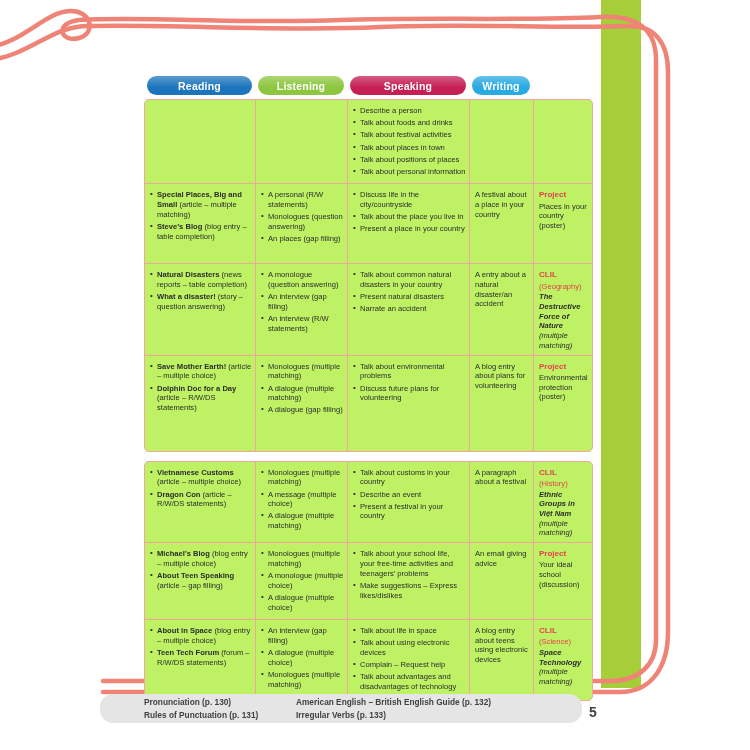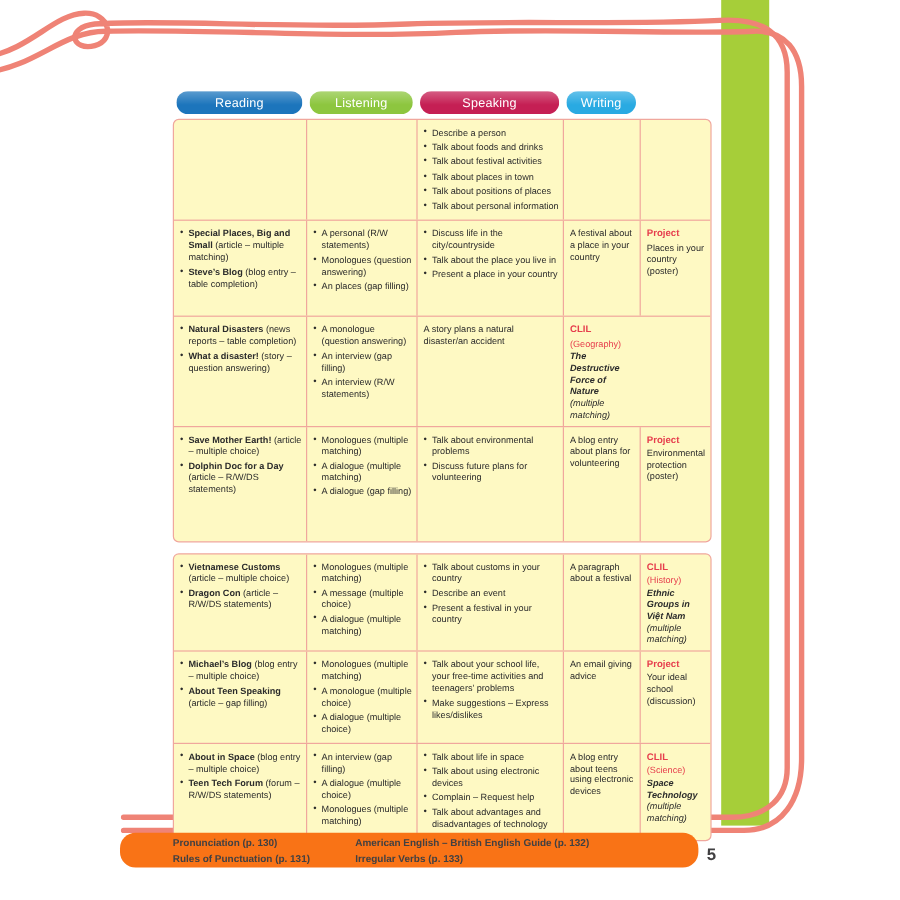--- a/index.html
+++ b/index.html
@@ -3,34 +3,34 @@
 <meta charset="utf-8">
 <style>
 *{margin:0;padding:0;box-sizing:border-box}
 html,body{width:750px;height:750px}
 body{font-family:"Liberation Sans",sans-serif;background:#fff}
 .page{position:relative;width:750px;height:750px;overflow:hidden;background:#fff}
 .deco{position:absolute;left:0;top:0;z-index:0}
 .content{position:absolute;left:144px;top:76px;width:449px;z-index:2}
 .col-headers{display:grid;grid-template-columns:111px 92px 122px 64px 58px;margin-bottom:4px}
 .hcell{padding:0 3px;display:flex}
-.pill{flex:1;height:19px;border-radius:9.5px;color:#fff;font-weight:normal;font-size:10.5px;display:flex;align-items:center;justify-content:center;letter-spacing:.2px;background-image:linear-gradient(rgba(255,255,255,.28),rgba(255,255,255,0) 60%)}
-.ttable{border:1px solid #f0a79d;border-radius:5px;overflow:hidden;background:#fef9c3;margin-bottom:9px}
+.pill{flex:1;height:19px;border-radius:9.5px;color:#fff;font-weight:bold;font-size:10.5px;display:flex;align-items:center;justify-content:center;letter-spacing:.2px;background-image:linear-gradient(rgba(255,255,255,.28),rgba(255,255,255,0) 60%)}
+.ttable{border:1px solid #f0a79d;border-radius:5px;overflow:hidden;background:#bef264;margin-bottom:9px}
 .trow{display:grid;grid-template-columns:111px 92px 122px 64px 58px;border-bottom:1px solid #f0a79d}
 .ttable .trow:last-child{border-bottom:none}
 .cell{border-right:1px solid #f0a79d;padding:6px 3px 4px 5px;font-size:7.6px;line-height:1.28;color:#2b2b2b;overflow-wrap:break-word}
 .trow .cell:last-child{border-right:none}
 .li{position:relative;padding-left:7px;margin-bottom:2.5px}
 .li::before{content:"\2022";position:absolute;left:0;top:-1px;font-size:8px;color:#2b2b2b}
 .rt{font-weight:bold}
 .extra-label{color:#e63e4d;font-weight:bold;font-size:8px;margin-bottom:1px}
 .extra-subject{color:#e63e4d;margin-bottom:1px}
 .extra-title{font-style:italic;font-weight:bold}
 .extra-note{font-style:italic}
-.footer-band{position:absolute;left:100px;top:694px;width:482px;height:29px;background:#f97316;border-radius:13px;z-index:2;display:flex;align-items:center}
+.footer-band{position:absolute;left:100px;top:694px;width:482px;height:29px;background:#e5e5e5;border-radius:13px;z-index:2;display:flex;align-items:center}
 .fcol{display:flex;flex-direction:column;justify-content:center;font-size:8.3px;font-weight:bold;color:#414042;line-height:1.5}
 .fcol.left{margin-left:44px;width:152px}
 .page-number{position:absolute;left:589px;top:704px;font-size:14px;font-weight:bold;color:#414042;z-index:2}
 .ttable.s1 .trow:nth-child(1){min-height:78px}
 .ttable.s1 .trow:nth-child(2){min-height:80px}
 .ttable.s1 .trow:nth-child(3){min-height:75px}
 .ttable.s1 .trow:nth-child(4){min-height:95px}
 .ttable.s2 .trow:nth-child(1){min-height:75px}
 .ttable.s2 .trow:nth-child(2){min-height:76px}
 .ttable.s2 .trow:nth-child(3){min-height:80px}
@@ -104,21 +104,26 @@
             <div class="cell">
               <div class="li"><span class="rt">Natural Disasters</span> (news reports – table completion)</div>
               <div class="li"><span class="rt">What a disaster!</span> (story – question answering)</div>
             </div>
             <div class="cell">
               <div class="li">A monologue (question answering)</div>
               <div class="li">An interview (gap filling)</div>
               <div class="li">An interview (R/W statements)</div>
             </div>
             <div class="cell">
-              <div>A story plans a natural disaster/an accident</div>
+              <div class="li">Talk about common natural disasters in your country</div>
+              <div class="li">Present natural disasters</div>
+              <div class="li">Narrate an accident</div>
+            </div>
+            <div class="cell">
+              <div>A entry about a natural disaster/an accident</div>
             </div>
             <div class="cell">
               <div class="extra-label">CLIL</div>
               <div class="extra-subject">(Geography)</div>
               <div class="extra-title">The Destructive Force of Nature</div>
               <div class="extra-note">(multiple matching)</div>
             </div>
           </div>
           <div class="trow">
             <div class="cell">

